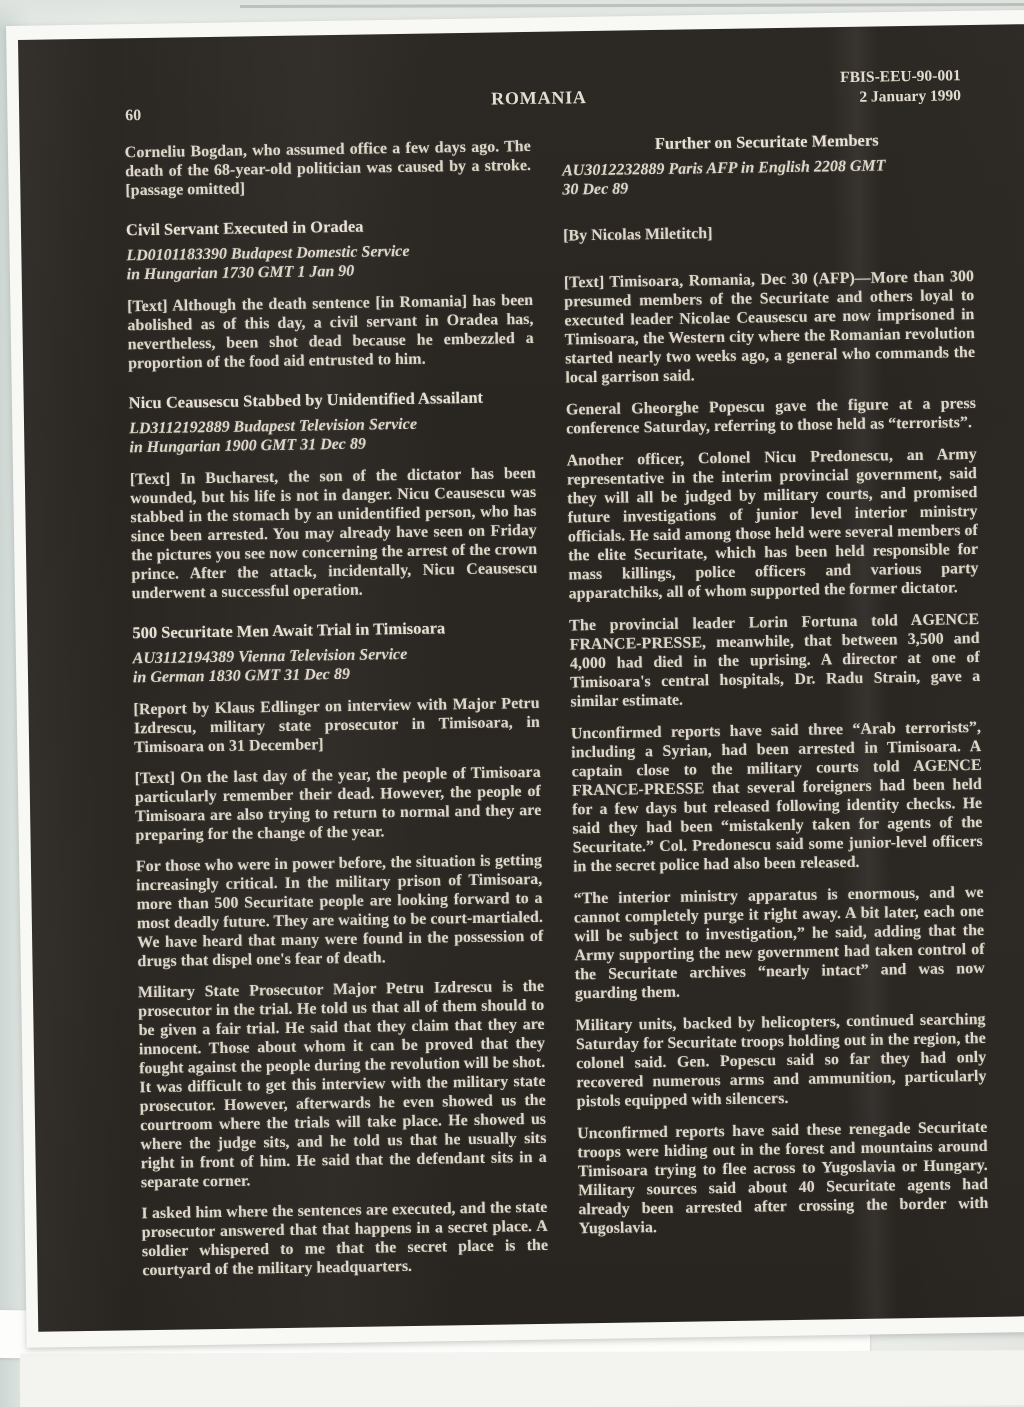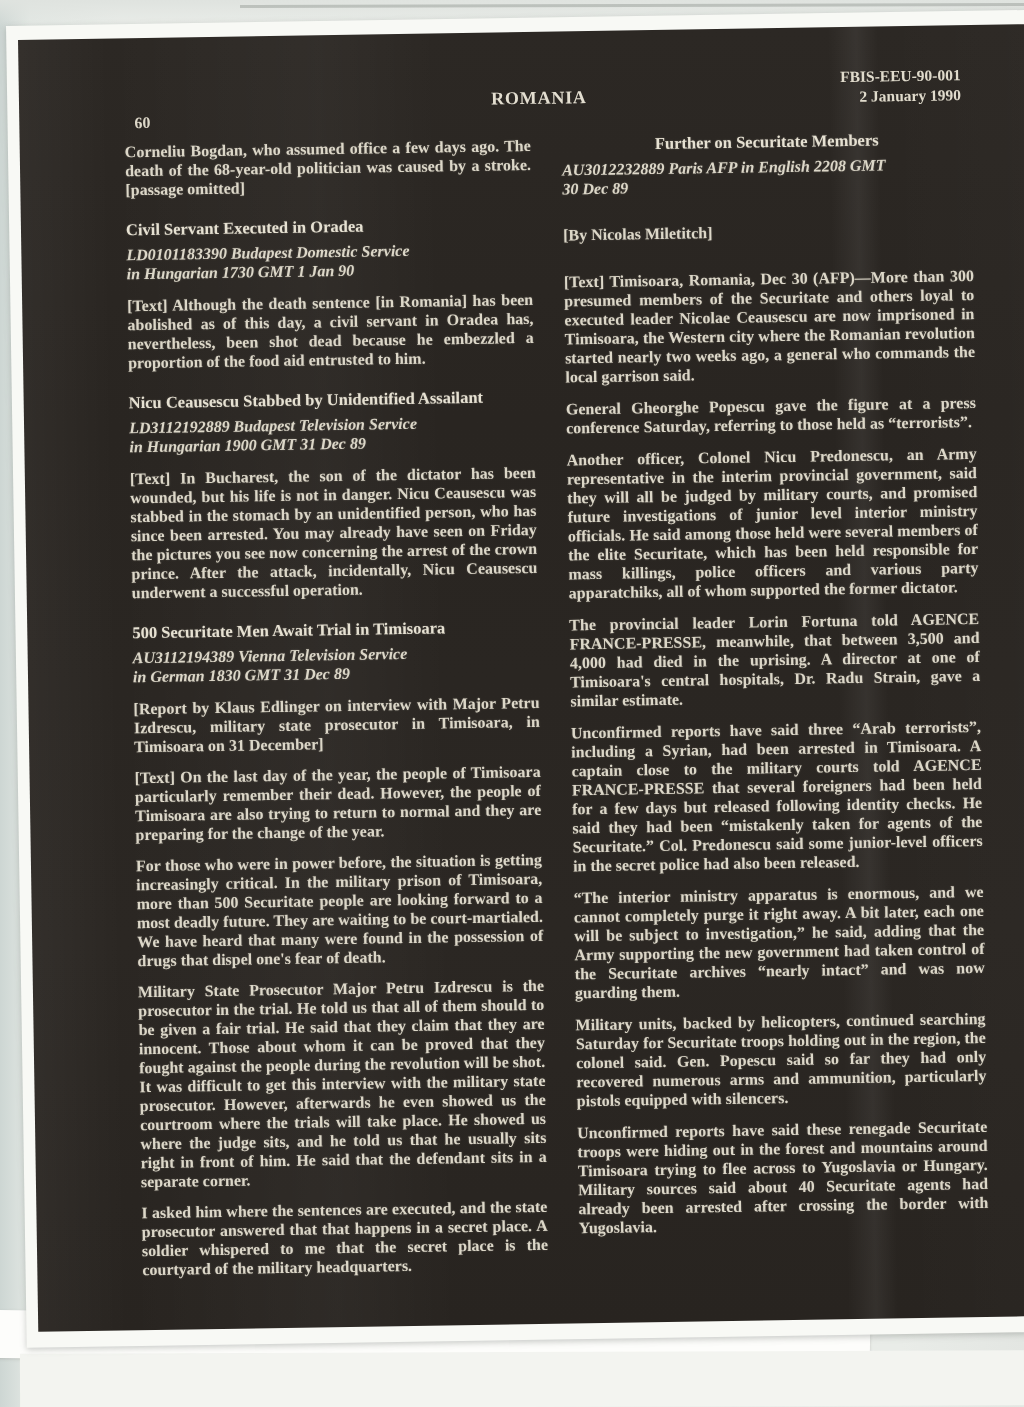--- a/index.html
+++ b/index.html
@@ -70,22 +70,22 @@
     background:
       linear-gradient(90deg, rgba(255,255,255,0.04) 0px, rgba(255,255,255,0) 90px, rgba(255,255,255,0.03) 300px, rgba(255,255,255,0) 420px, rgba(255,255,255,0) 810px, rgba(255,255,255,0.06) 838px, rgba(255,255,255,0) 860px, rgba(255,255,255,0.02) 1080px),
       linear-gradient(180deg, #2c2824 0%, #292521 30%, #2b2723 70%, #282420 100%);
     color: #dcd7c8;
     overflow: hidden;
   }
 
   .page-header { position: absolute; left: 0; top: 0; width: 100%; height: 100px; }
 
   .page-number {
-    position: absolute; left: 106px; top: 76px;
-    font-size: 16px; font-weight: 700; margin-left: 9px;
+    position: absolute; left: 106px; top: 68px;
+    font-size: 16px; font-weight: 700;
   }
   .publication {
     position: absolute; left: 400px; top: 56px; width: 240px;
     text-align: center;
     font-size: 18px; font-weight: 700; letter-spacing: 0.8px;
     color: #e3ded0;
   }
   .doc-block {
     position: absolute; left: 660px; top: 40px; width: 282px;
     text-align: right;

